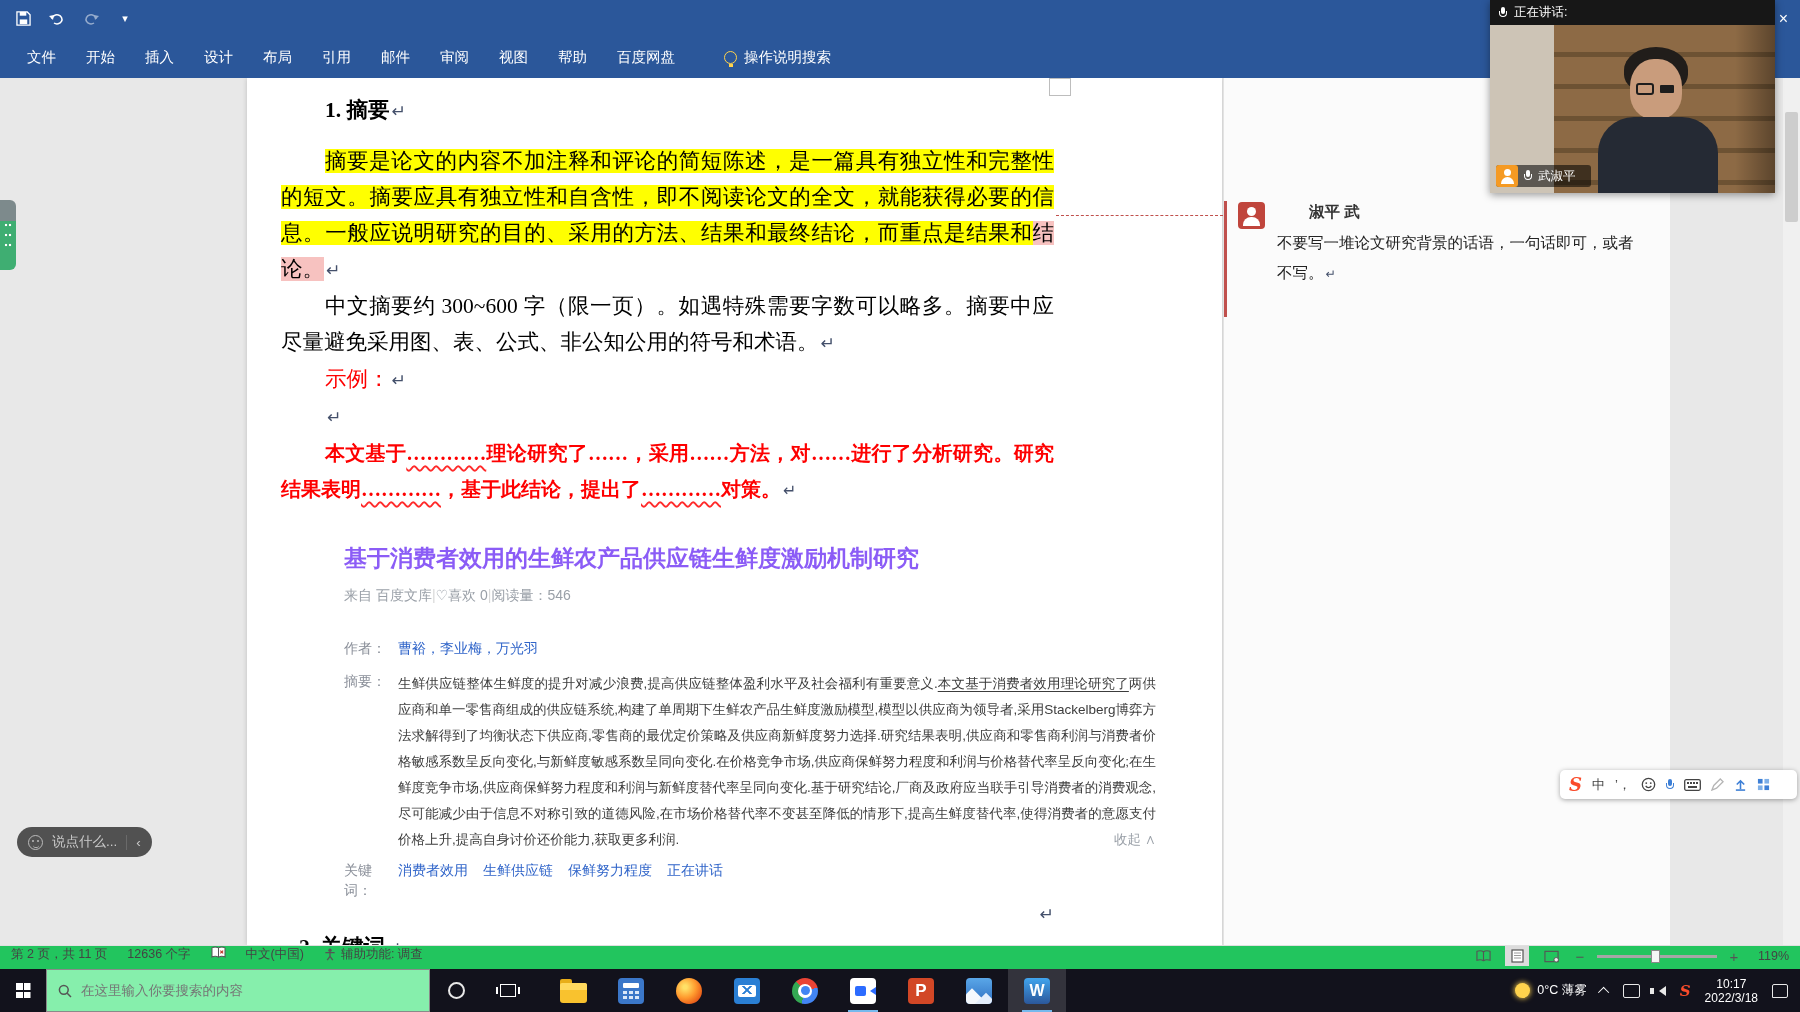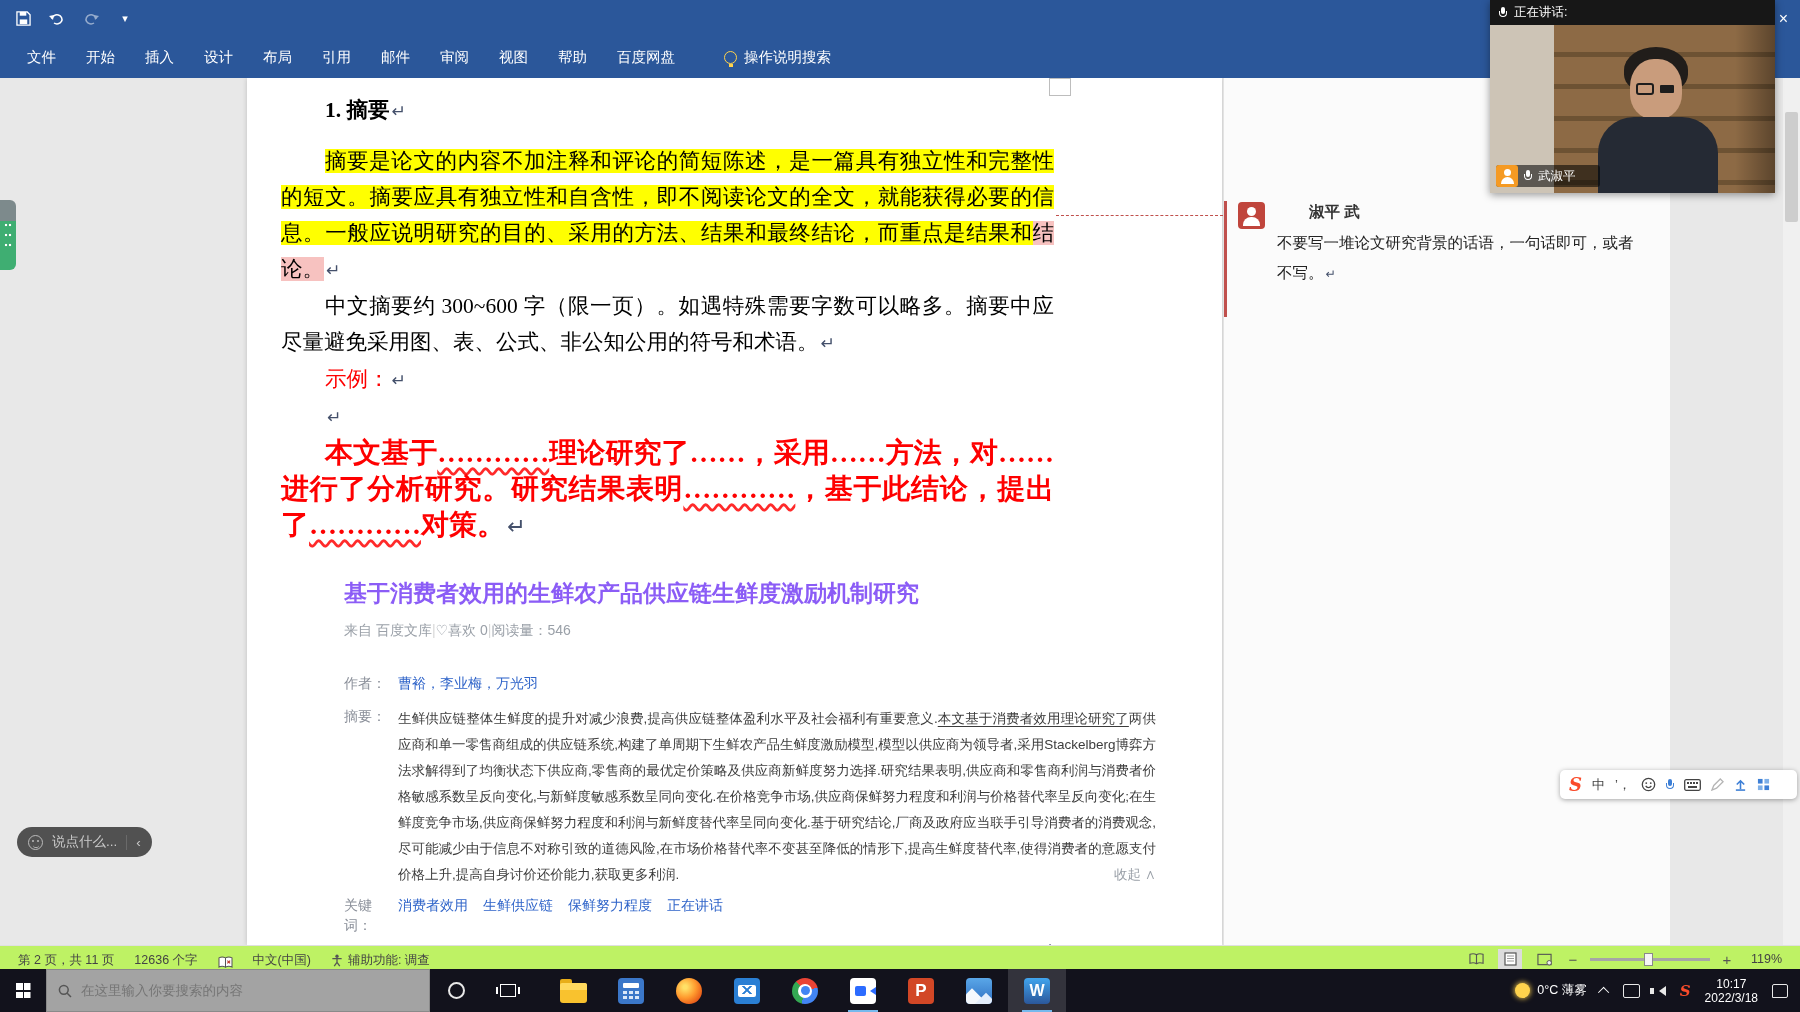--- a/index.html
+++ b/index.html
@@ -46,21 +46,21 @@
   .vthumb { position:absolute; left:2px; top:34px; width:13px; height:110px; background:#cdcdcd; border-radius:2px;}
   
   .docbody { position:absolute; left:34px; top:14px; width:773px;
     font-family:"Liberation Serif", serif; font-size:21.5px; line-height:36px; color:#000;}
   .h1 { font-weight:bold; margin-left:44px; }
   .para { text-align:justify; text-indent:44px; }
   .p1 { margin-top:14px; }
   .hl-y { background:#ffff00; }
   .hl-p { background:#f7c2c0; }
   .red { color:#fe0000; }
-  .redp { color:#fe0000; font-weight:bold; font-size:28px; }
+  .redp { color:#fe0000; font-weight:bold; font-size:20px; }
   .wavy { text-decoration:underline; text-decoration-style:wavy; text-decoration-color:#ff2a2a;
     text-underline-offset:5px; text-decoration-skip-ink:none;}
   .pilcrow { color:#44506b; font-family:"DejaVu Sans", sans-serif; font-size:0.8em; margin-left:2px; font-weight:normal;}
   .emptyline { text-indent:44px; }
   
   .article { margin-top:34px; margin-left:63px; width:816px; font-family:"Liberation Sans", sans-serif;}
   .a-title { color:#8b5cf6; font-weight:bold; font-size:23px; line-height:30px;}
   .a-meta { margin-top:12px; color:#9aa0a8; font-size:14px; line-height:20px; display:flex; align-items:flex-start;}
   .a-sep { color:#d8d8d8; }
   .a-row { display:flex; margin-top:33px; font-size:14px; line-height:20px;}
@@ -122,54 +122,54 @@
   .shelf-shadow { position:absolute; right:0; top:0; bottom:0; width:40px; background:linear-gradient(90deg,transparent,rgba(0,0,0,.35));}
   .v-head { position:absolute; left:140px; top:34px; width:52px; height:60px; background:#c99c7c;
     border-radius:46% 46% 42% 42%; z-index:2;}
   .v-hair { position:absolute; left:134px; top:22px; width:64px; height:46px; background:#211d1a;
     border-radius:50% 50% 40% 40%; z-index:1;}
   .v-glass { position:absolute; left:146px; top:58px; width:18px; height:12px; border:2px solid #1d1d1d;
     border-radius:3px; z-index:3; box-shadow:22px 0 0 -2px #1d1d1d;}
   .v-body { position:absolute; left:108px; top:92px; width:120px; height:80px; background:#252a34;
     border-radius:36px 36px 0 0; z-index:2;}
   .v-chip { position:absolute; left:6px; bottom:6px; height:22px; background:rgba(0,0,0,.55);
-    display:flex; align-items:center; gap:6px; padding-right:24px; border-radius:3px; color:#fff;
+    display:flex; align-items:center; gap:6px; padding-right:15px; border-radius:3px; color:#fff;
     font-size:12.5px; z-index:4;}
   .chip-person { width:22px; height:22px; background:#f59a23; border-radius:3px; position:relative;}
   .chip-person:before { content:""; position:absolute; left:7.5px; top:4px; width:7px; height:7px; border-radius:50%; background:#fff;}
   .chip-person:after { content:""; position:absolute; left:4.5px; top:12px; width:13px; height:7px; border-radius:7px 7px 0 0; background:#fff;}
   .mic { width:8px; height:12px; position:relative; display:inline-block;}
   .mic:before { content:""; position:absolute; left:2px; top:0; width:4px; height:7px; border-radius:2px; background:#fff;}
   .mic:after { content:""; position:absolute; left:0; top:4px; width:6px; height:5px;
     border:1px solid #fff; border-top:none; border-radius:0 0 5px 5px;}
   .mic3:before{ background:#3d7fd6; } .mic3:after{ border-color:#3d7fd6; }
   
-  .statusbar { position:absolute; left:0; top:945px; width:1800px; height:24px; background:#bef264;
-    border-top:1px solid #e0e0e0; display:flex; align-items:flex-end; font-size:12.5px; color:#444;
-    padding:0 18px; z-index:70;}
+  .statusbar { position:absolute; left:0; top:945px; width:1800px; height:24px; background:#22c55e;
+    border-top:1px solid #e0e0e0; display:flex; align-items:flex-start; font-size:12.5px; color:#444;
+    padding:0 11px; z-index:70;}
   .sb-item { margin-right:20px; display:flex; align-items:center; gap:5px;}
   .sb-right { margin-left:auto; display:flex; align-items:center; gap:10px;}
   .viewbtn { width:24px; height:20px; display:flex; align-items:center; justify-content:center;}
   .viewbtn.active { background:#dcdcdc; }
   .zoomtrack { position:relative; width:120px; height:3px; background:#a6a6a6; }
   .zoomnotch { position:absolute; left:58px; top:-3px; width:1px; height:9px; background:#a6a6a6;}
   .zoomthumb { position:absolute; left:54px; top:-5px; width:9px; height:13px; background:#f5f5f5;
     border:1px solid #8a8a8a;}
   .zbtn { font-size:15px; color:#555; width:14px; text-align:center;}
   
   .taskbar { position:absolute; left:0; top:969px; width:1800px; height:43px; background:#12121c;
     display:flex; align-items:center; color:#fff; z-index:80;}
   .tb-btn { width:46px; height:43px; display:flex; align-items:center; justify-content:center; }
   .winlogo { width:15px; height:15px;
     background:
       linear-gradient(#fff,#fff) 0 0/7px 7px no-repeat,
       linear-gradient(#fff,#fff) 8.5px 0/6.5px 7px no-repeat,
       linear-gradient(#fff,#fff) 0 8.5px/7px 6.5px no-repeat,
       linear-gradient(#fff,#fff) 8.5px 8.5px/6.5px 6.5px no-repeat;}
-  .searchbox { width:384px; height:43px; background:#a3a3a3; display:flex; align-items:center; gap:9px;
+  .searchbox { width:384px; height:43px; background:#86efac; display:flex; align-items:center; gap:9px;
     padding:0 11px; border:1px solid #8a8a8a;}
   .searchbox input { border:none; outline:none; font-size:13.5px; color:#444; width:330px; background:transparent;
     font-family:"Liberation Sans",sans-serif;}
   .ring { width:17px; height:17px; border:2px solid #e8e8e8; border-radius:50%; }
   .tviews { width:16px; height:13px; border:1.6px solid #fff; position:relative;}
   .tviews:before{ content:""; position:absolute; left:-5px; top:2px; width:2px; height:7px; background:#fff;}
   .tviews:after{ content:""; position:absolute; right:-5px; top:2px; width:2px; height:7px; background:#fff;}
   .appbtn { width:58px; height:43px; display:flex; align-items:center; justify-content:center; position:relative;}
   .appbtn.running:after { content:""; position:absolute; bottom:0; left:14px; right:14px; height:2.5px; background:#76b9ed;}
   .appbtn.active { background:rgba(255,255,255,.14); }

